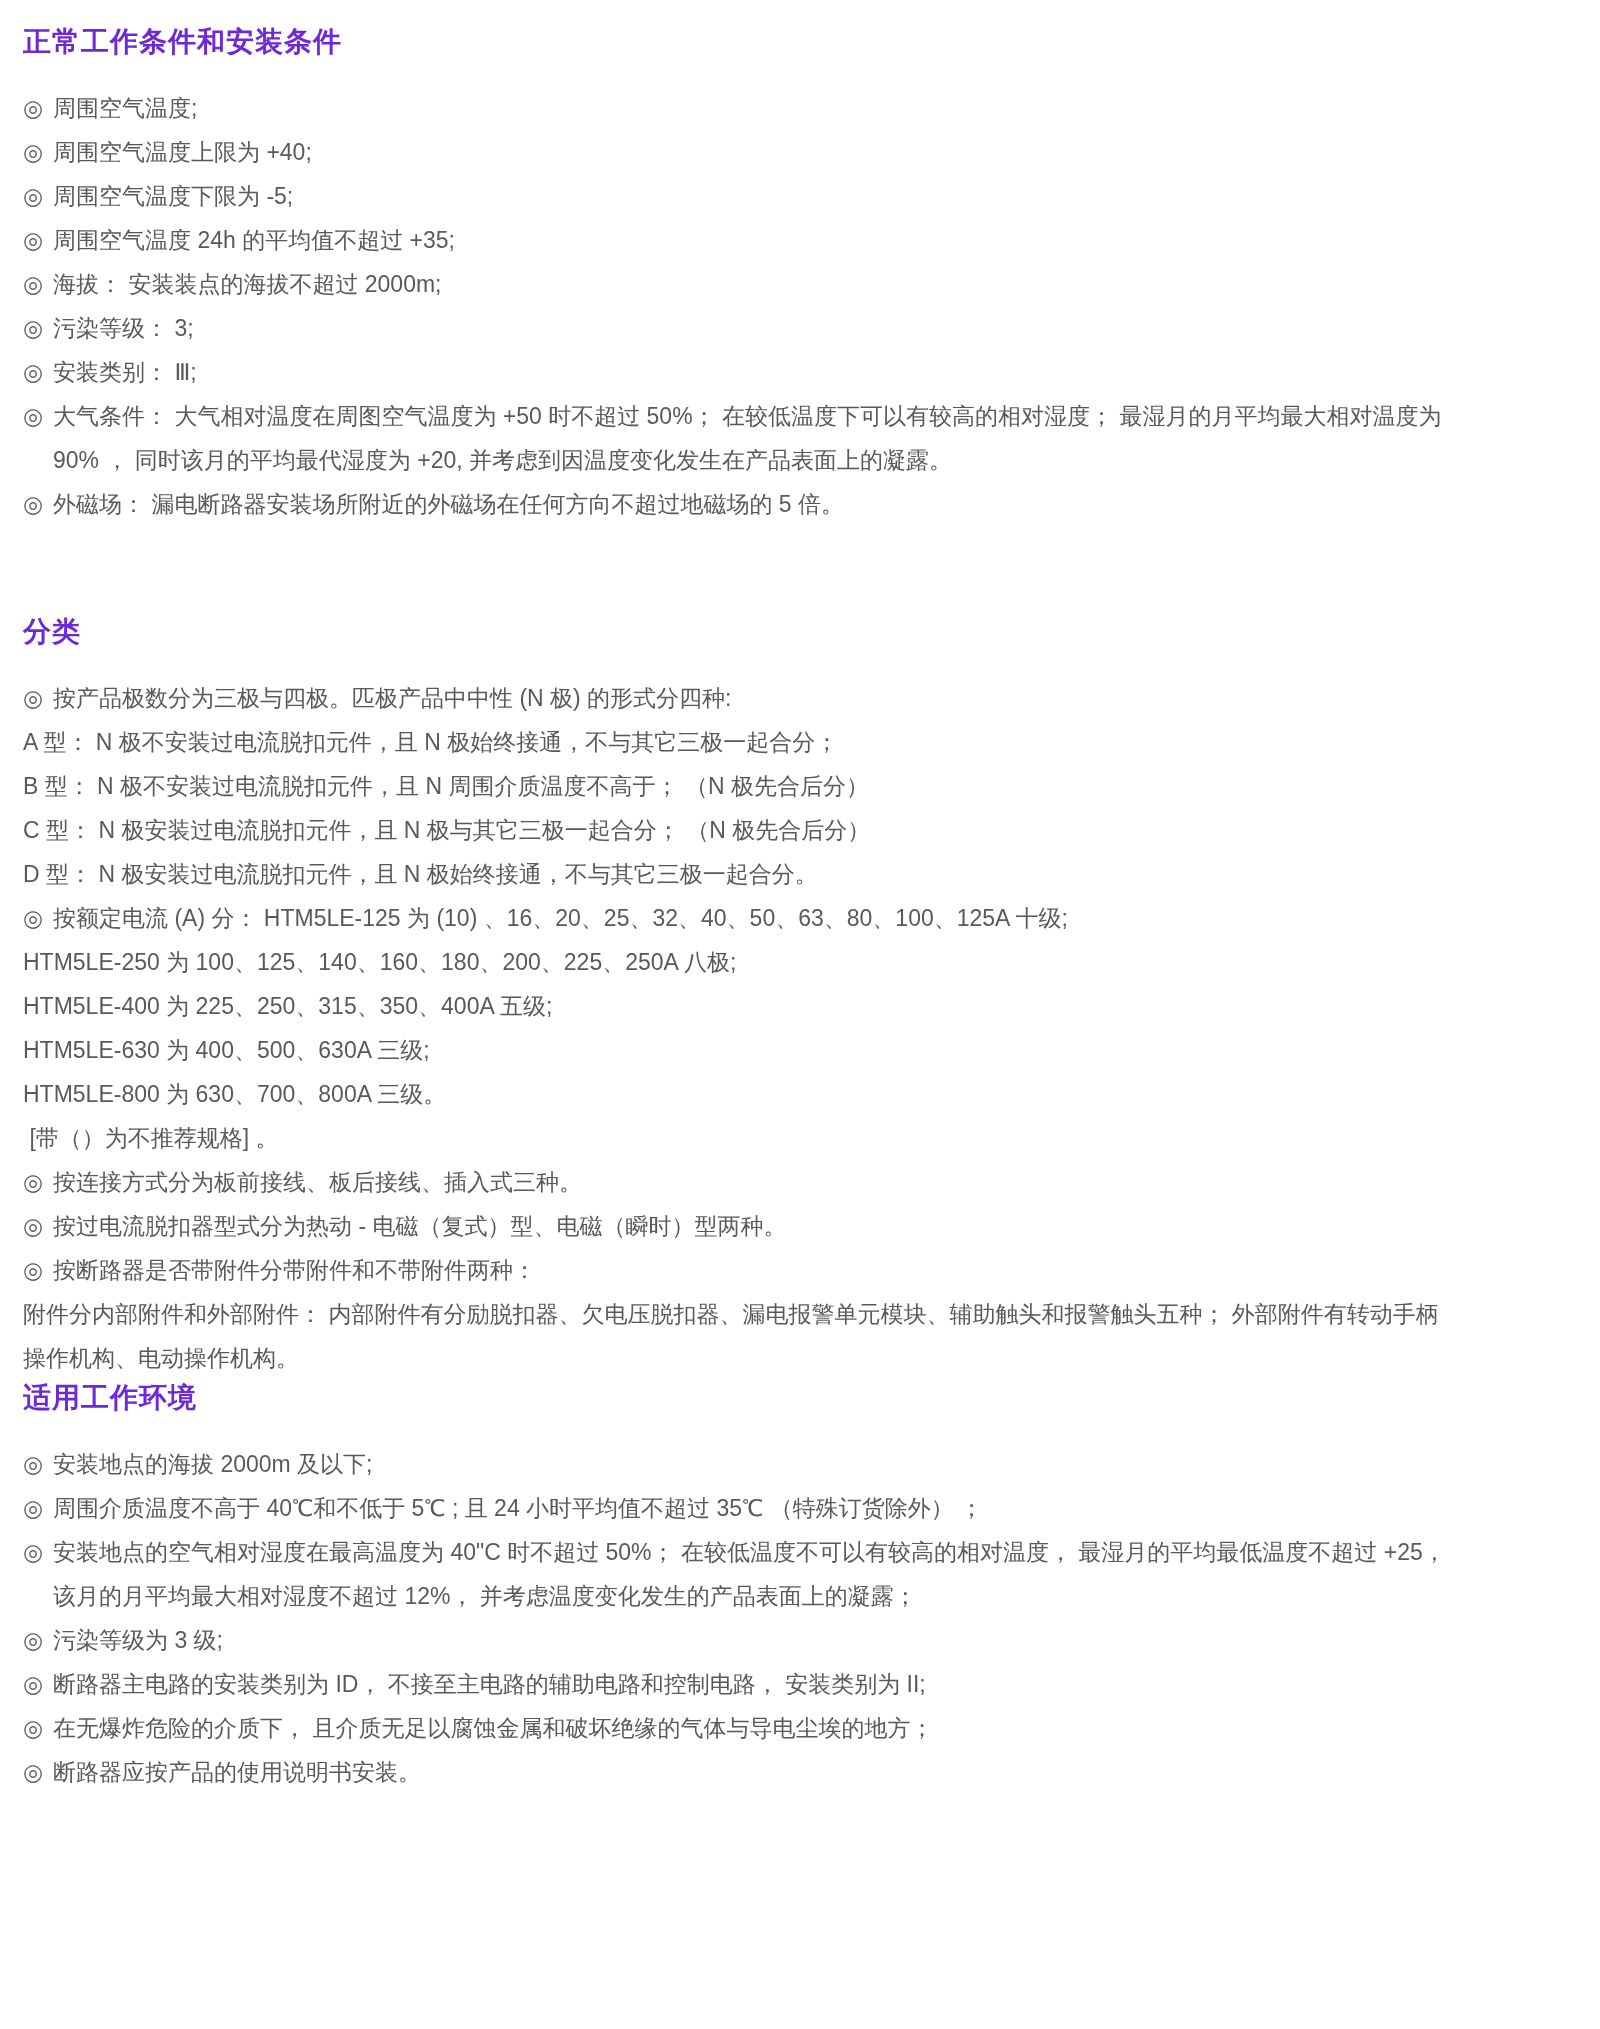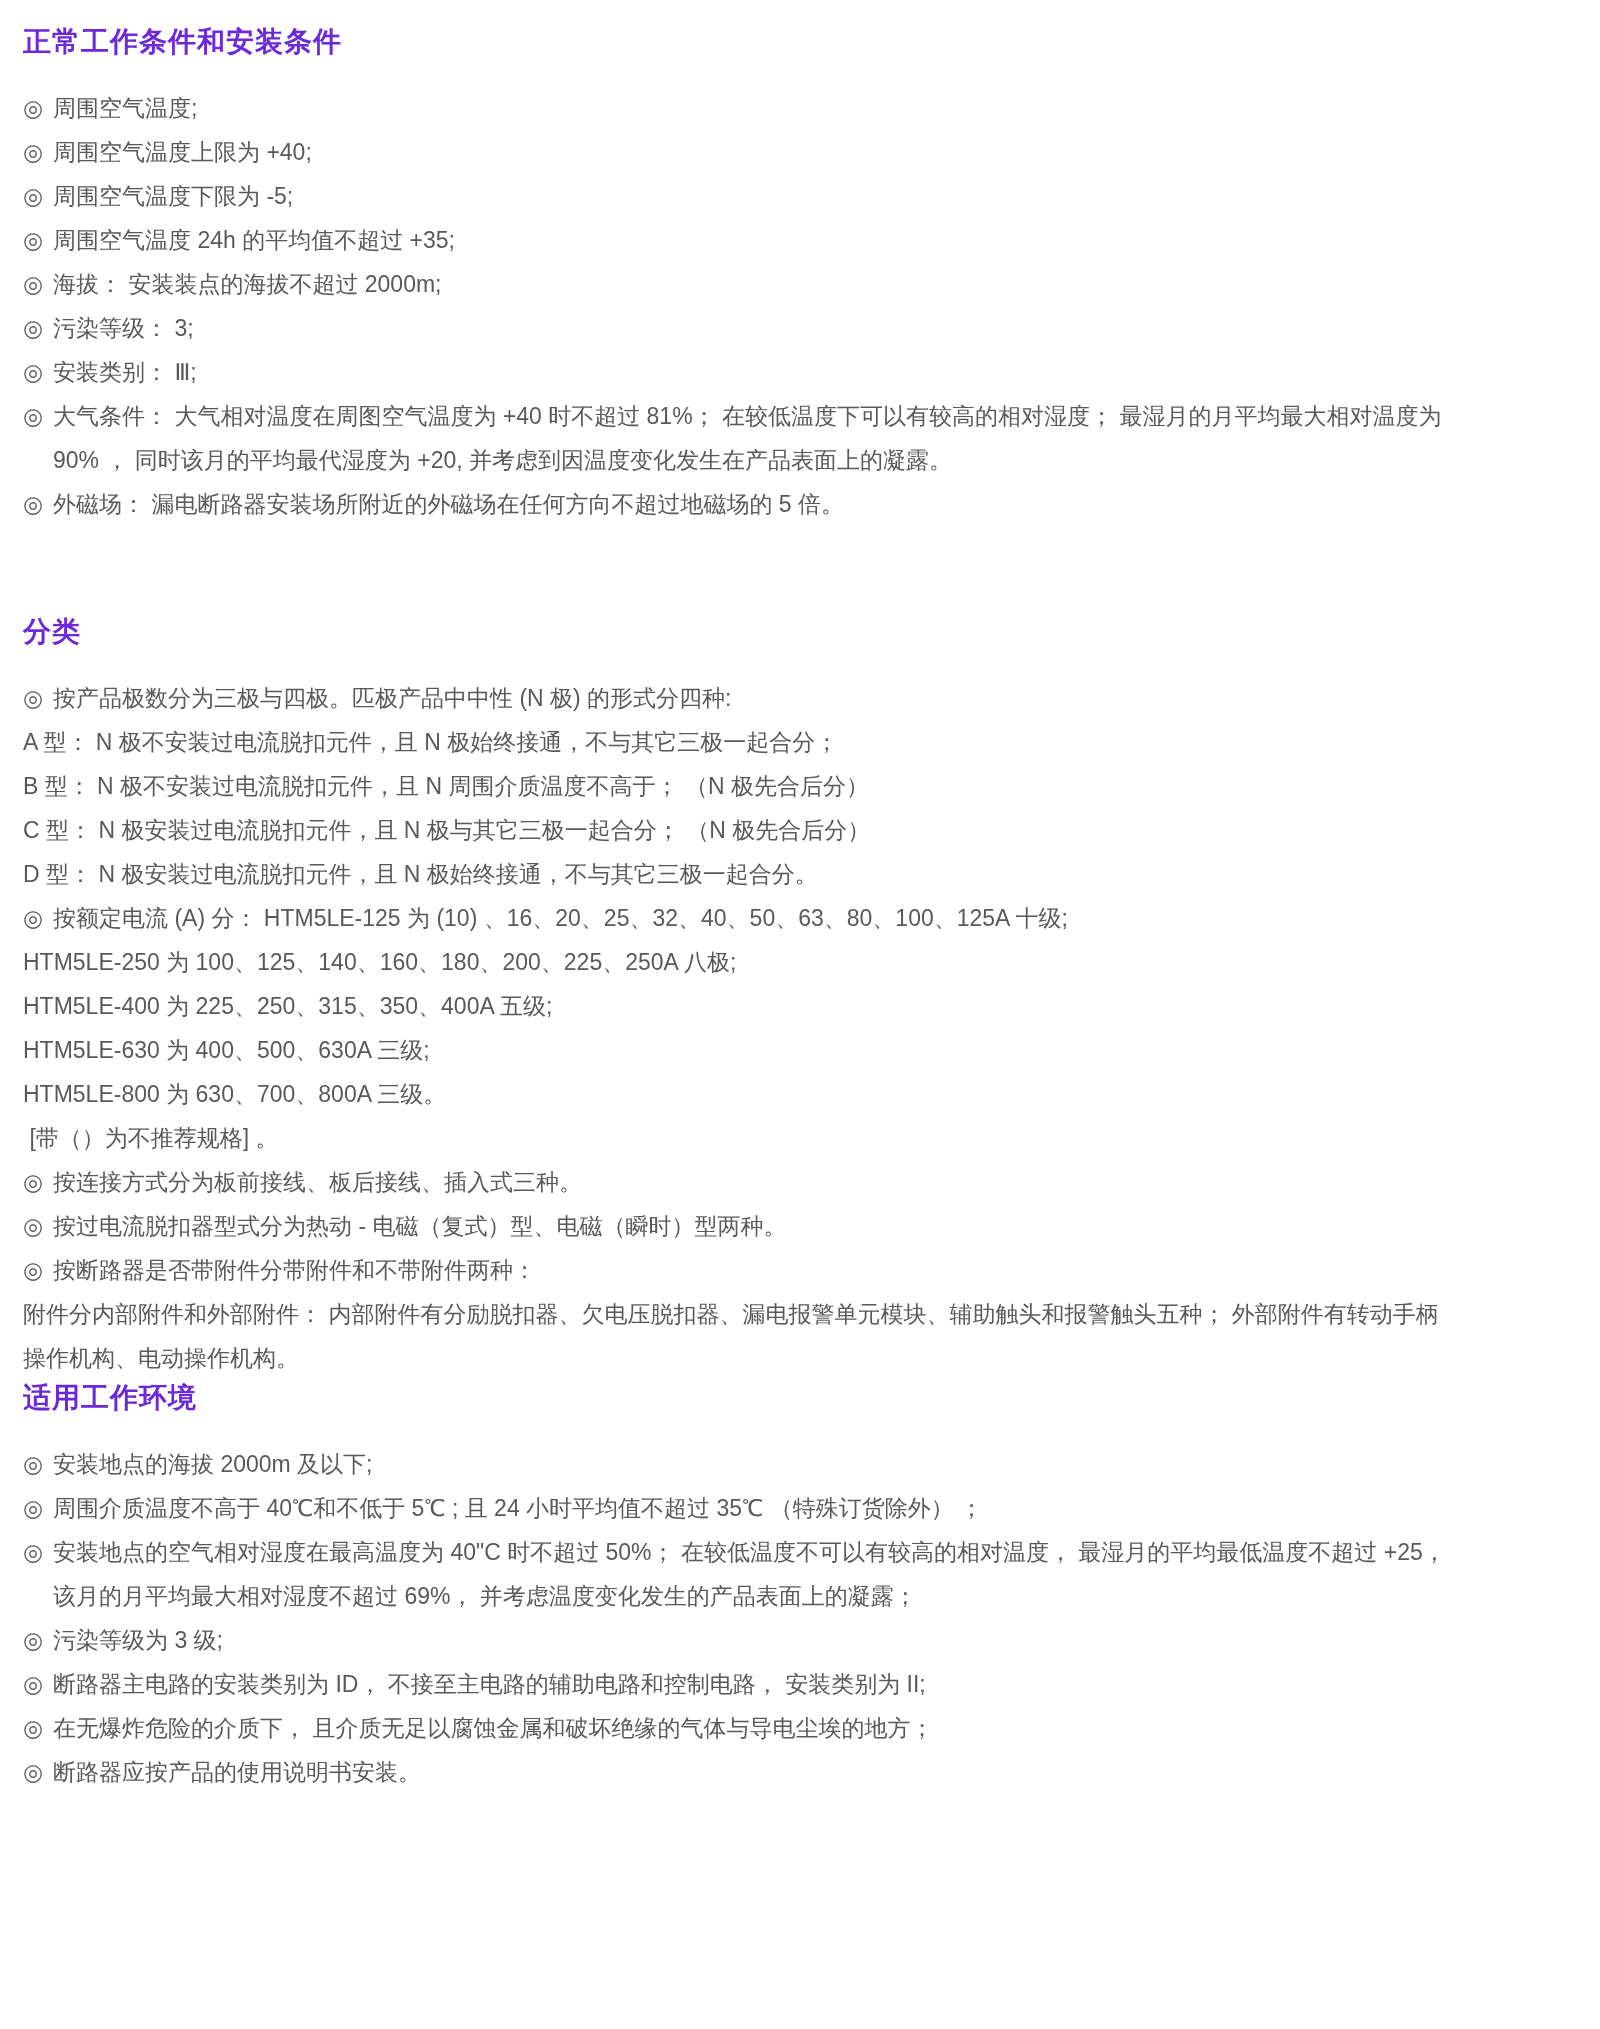--- a/index.html
+++ b/index.html
@@ -54,21 +54,21 @@
     <section class="section">
       <h2 class="section-title">正常工作条件和安装条件</h2>
       <div class="lines">
         <div class="line bullet"><span class="mark">◎</span><span class="txt">周围空气温度;</span></div>
         <div class="line bullet"><span class="mark">◎</span><span class="txt">周围空气温度上限为 +40;</span></div>
         <div class="line bullet"><span class="mark">◎</span><span class="txt">周围空气温度下限为 -5;</span></div>
         <div class="line bullet"><span class="mark">◎</span><span class="txt">周围空气温度 24h 的平均值不超过 +35;</span></div>
         <div class="line bullet"><span class="mark">◎</span><span class="txt">海拔： 安装装点的海拔不超过 2000m;</span></div>
         <div class="line bullet"><span class="mark">◎</span><span class="txt">污染等级： 3;</span></div>
         <div class="line bullet"><span class="mark">◎</span><span class="txt">安装类别： Ⅲ;</span></div>
-        <div class="line bullet"><span class="mark">◎</span><span class="txt">大气条件： 大气相对温度在周图空气温度为 +40 时不超过 81%； 在较低温度下可以有较高的相对湿度； 最湿月的月平均最大相对温度为</span></div>
+        <div class="line bullet"><span class="mark">◎</span><span class="txt">大气条件： 大气相对温度在周图空气温度为 +50 时不超过 50%； 在较低温度下可以有较高的相对湿度； 最湿月的月平均最大相对温度为</span></div>
         <div class="line indent"><span class="txt">90% ， 同时该月的平均最代湿度为 +20, 并考虑到因温度变化发生在产品表面上的凝露。</span></div>
         <div class="line bullet"><span class="mark">◎</span><span class="txt">外磁场： 漏电断路器安装场所附近的外磁场在任何方向不超过地磁场的 5 倍。</span></div>
       </div>
     </section>
     <section class="section">
       <h2 class="section-title">分类</h2>
       <div class="lines">
         <div class="line bullet"><span class="mark">◎</span><span class="txt">按产品极数分为三极与四极。匹极产品中中性 (N 极) 的形式分四种:</span></div>
         <div class="line"><span class="txt">A 型： N 极不安装过电流脱扣元件，且 N 极始终接通，不与其它三极一起合分；</span></div>
         <div class="line"><span class="txt">B 型： N 极不安装过电流脱扣元件，且 N 周围介质温度不高于； （N 极先合后分）</span></div>
@@ -86,20 +86,20 @@
         <div class="line"><span class="txt">附件分内部附件和外部附件： 内部附件有分励脱扣器、欠电压脱扣器、漏电报警单元模块、辅助触头和报警触头五种； 外部附件有转动手柄</span></div>
         <div class="line"><span class="txt">操作机构、电动操作机构。</span></div>
       </div>
     </section>
     <section class="section">
       <h2 class="section-title">适用工作环境</h2>
       <div class="lines">
         <div class="line bullet"><span class="mark">◎</span><span class="txt">安装地点的海拔 2000m 及以下;</span></div>
         <div class="line bullet"><span class="mark">◎</span><span class="txt">周围介质温度不高于 40℃和不低于 5℃ ; 且 24 小时平均值不超过 35℃ （特殊订货除外） ；</span></div>
         <div class="line bullet"><span class="mark">◎</span><span class="txt">安装地点的空气相对湿度在最高温度为 40"C 时不超过 50%； 在较低温度不可以有较高的相对温度， 最湿月的平均最低温度不超过 +25，</span></div>
-        <div class="line indent"><span class="txt">该月的月平均最大相对湿度不超过 69%， 并考虑温度变化发生的产品表面上的凝露；</span></div>
+        <div class="line indent"><span class="txt">该月的月平均最大相对湿度不超过 12%， 并考虑温度变化发生的产品表面上的凝露；</span></div>
         <div class="line bullet"><span class="mark">◎</span><span class="txt">污染等级为 3 级;</span></div>
         <div class="line bullet"><span class="mark">◎</span><span class="txt">断路器主电路的安装类别为 ID， 不接至主电路的辅助电路和控制电路， 安装类别为 II;</span></div>
         <div class="line bullet"><span class="mark">◎</span><span class="txt">在无爆炸危险的介质下， 且介质无足以腐蚀金属和破坏绝缘的气体与导电尘埃的地方；</span></div>
         <div class="line bullet"><span class="mark">◎</span><span class="txt">断路器应按产品的使用说明书安装。</span></div>
       </div>
     </section>
   </div>
 
 </body></html>

